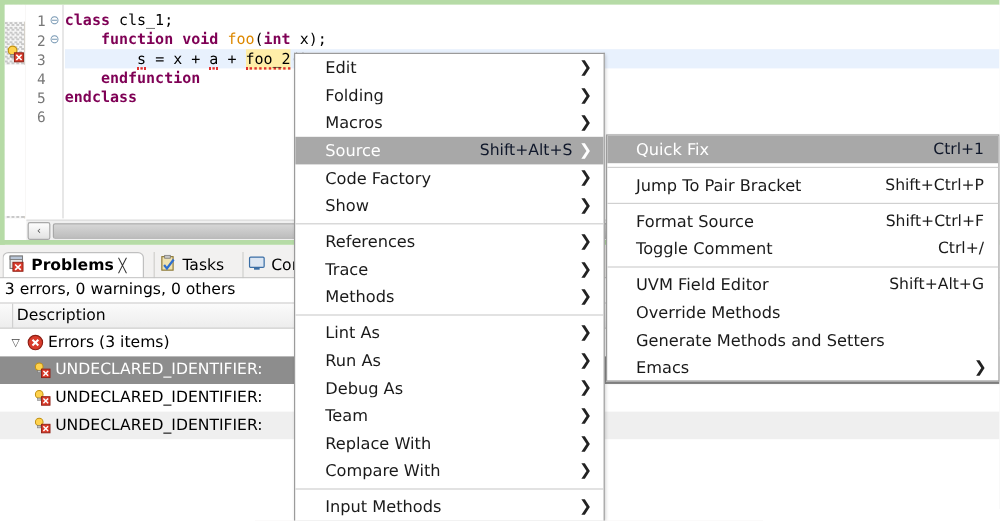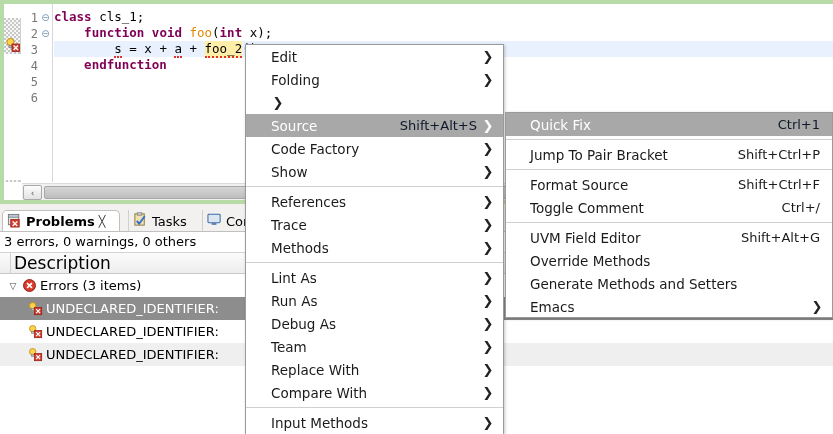--- a/index.html
+++ b/index.html
@@ -134,21 +134,21 @@
     padding-left: 4px; line-height: 20px;
   }
   #col-header {
     position: absolute; left: 0; top: 44px; width: 833px; height: 22px;
     background: linear-gradient(to bottom,#fbfbfb,#ededed);
     border-top: 1px solid #d4d4d4;
     border-bottom: 1px solid #c8c8c8;
   }
   #col-header-cell {
     position: absolute; left: 14px; top: 0; height: 21px; line-height: 21px;
-    font-size: 17px; color: #000;
+    font-size: 13px; color: #000;
   }
   #col-header-divider {
     position: absolute; left: 10px; top: 0; width: 1px; height: 21px;
     background: #d0d0d0;
   }
   #tree-area {
     position: absolute; left: 0; top: 66px; width: 833px; bottom: 0;
     background: #ffffff; overflow: hidden;
   }
   .trow {
@@ -241,20 +241,21 @@
 
       <div id="code-canvas">
         <div class="codeline" style="top:5px;"><span class="kw">class</span><span class="pl"> cls_1;</span></div>
 
         <div class="codeline" style="top:21px;"><span class="pl">    </span><span class="kw">function</span><span class="kw"> void </span><span class="fn">foo</span><span class="pl">(</span><span class="kw">int</span><span class="pl"> x);</span></div>
 
         <div class="codeline cl-hl" style="top:37px;"><span class="pl">        </span><span class="pl err-sq">s</span><span class="pl"> = x + </span><span class="pl err-sq">a</span><span class="pl"> + </span><span class="pl hl-occ err-sq">foo_2</span><span class="pl">();</span></div>
 
         <div class="codeline" style="top:53px;"><span class="pl">    </span><span class="kw">endfunction</span></div>
 
+        <div class="codeline" style="top:69px;"><span class="kw">endclass</span></div>
       </div>
 
       <div id="editor-hscroll">
         <div id="hscroll-left-btn">‹</div>
         <div id="hscroll-thumb"></div>
       </div>
 
     </div>
   </div>
 
@@ -358,20 +359,21 @@
 
     <div class="mi">
       <span class="mlabel">Edit</span>
       <span class="marrow">❯</span>
     </div>
     <div class="mi">
       <span class="mlabel">Folding</span>
       <span class="marrow">❯</span>
     </div>
     <div class="mi">
+      <span class="mlabel">Macros</span>
       <span class="marrow">❯</span>
     </div>
     <div class="mi hi">
       <span class="mlabel">Source</span>
       <span class="maccel">Shift+Alt+S</span>
       <span class="marrow">❯</span>
     </div>
     <div class="mi">
       <span class="mlabel">Code Factory</span>
       <span class="marrow">❯</span>

